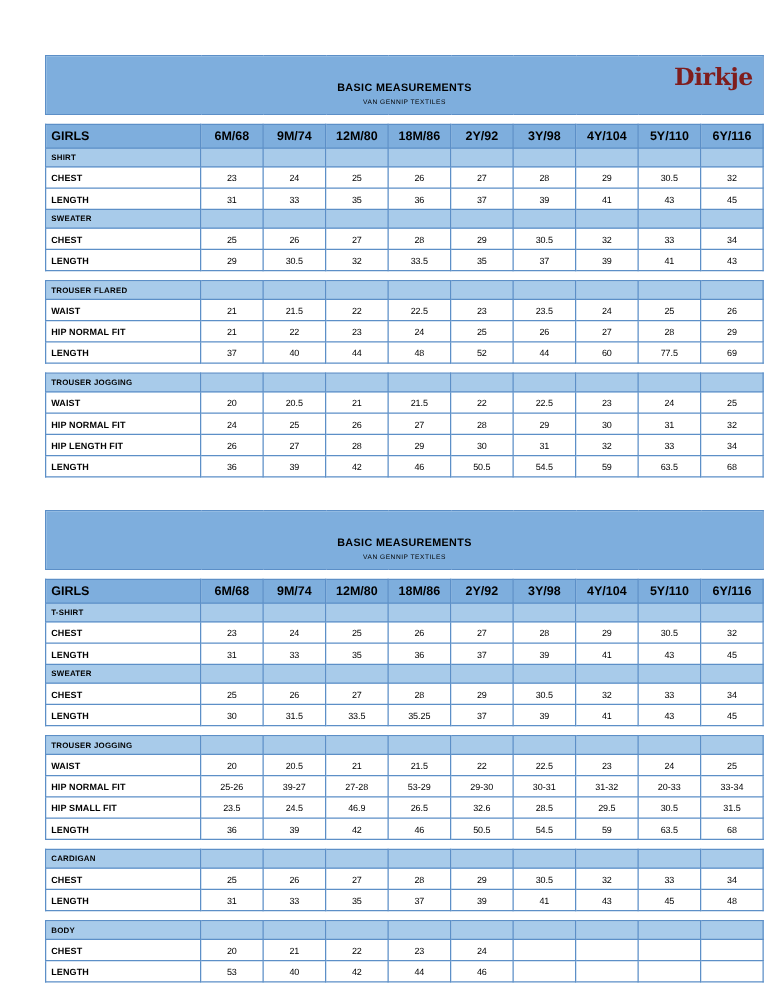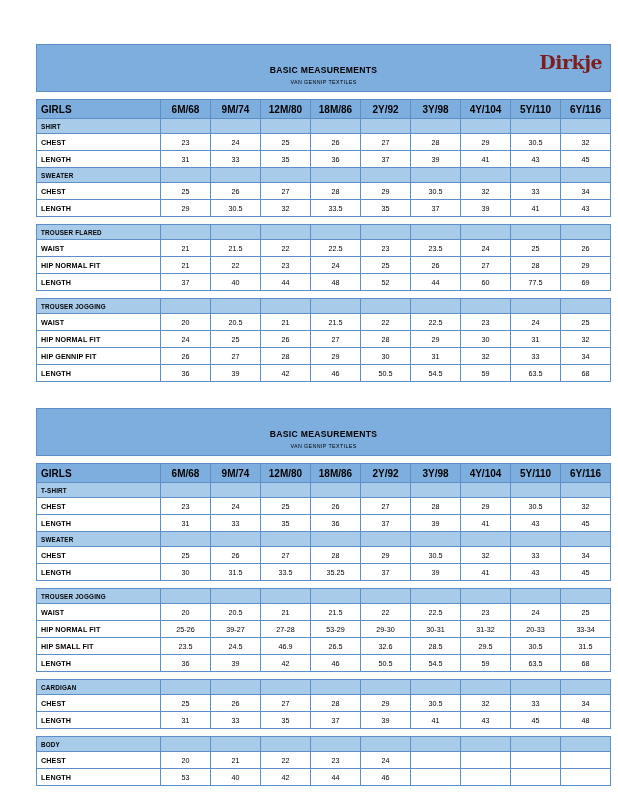--- a/index.html
+++ b/index.html
@@ -298,21 +298,21 @@
             <td class="num">25</td>
             <td class="num">26</td>
             <td class="num">27</td>
             <td class="num">28</td>
             <td class="num">29</td>
             <td class="num">30</td>
             <td class="num">31</td>
             <td class="num">32</td>
           </tr>
           <tr>
-            <td class="label-cell">HIP GENNIP FIT</td>
+            <td class="label-cell">HIP LENGTH FIT</td>
             <td class="num">26</td>
             <td class="num">27</td>
             <td class="num">28</td>
             <td class="num">29</td>
             <td class="num">30</td>
             <td class="num">31</td>
             <td class="num">32</td>
             <td class="num">33</td>
             <td class="num">34</td>
           </tr>

